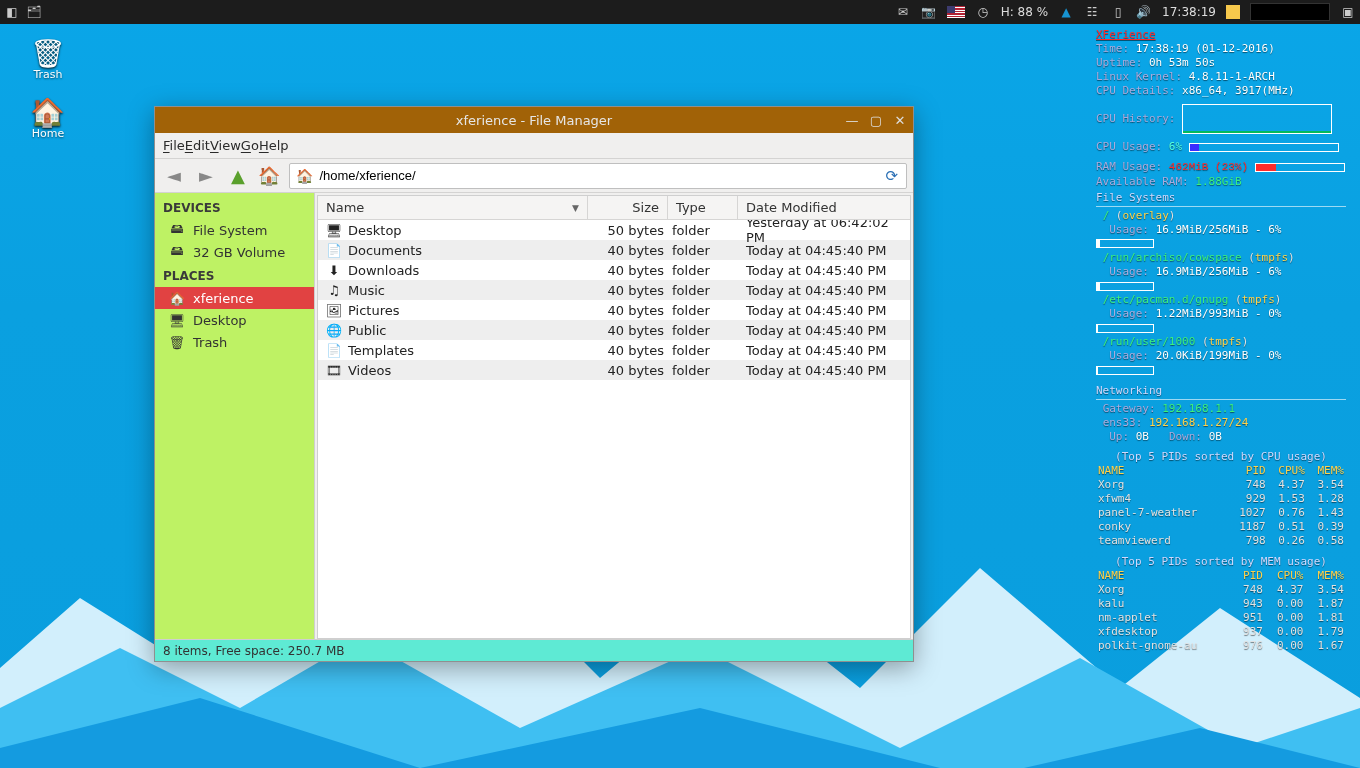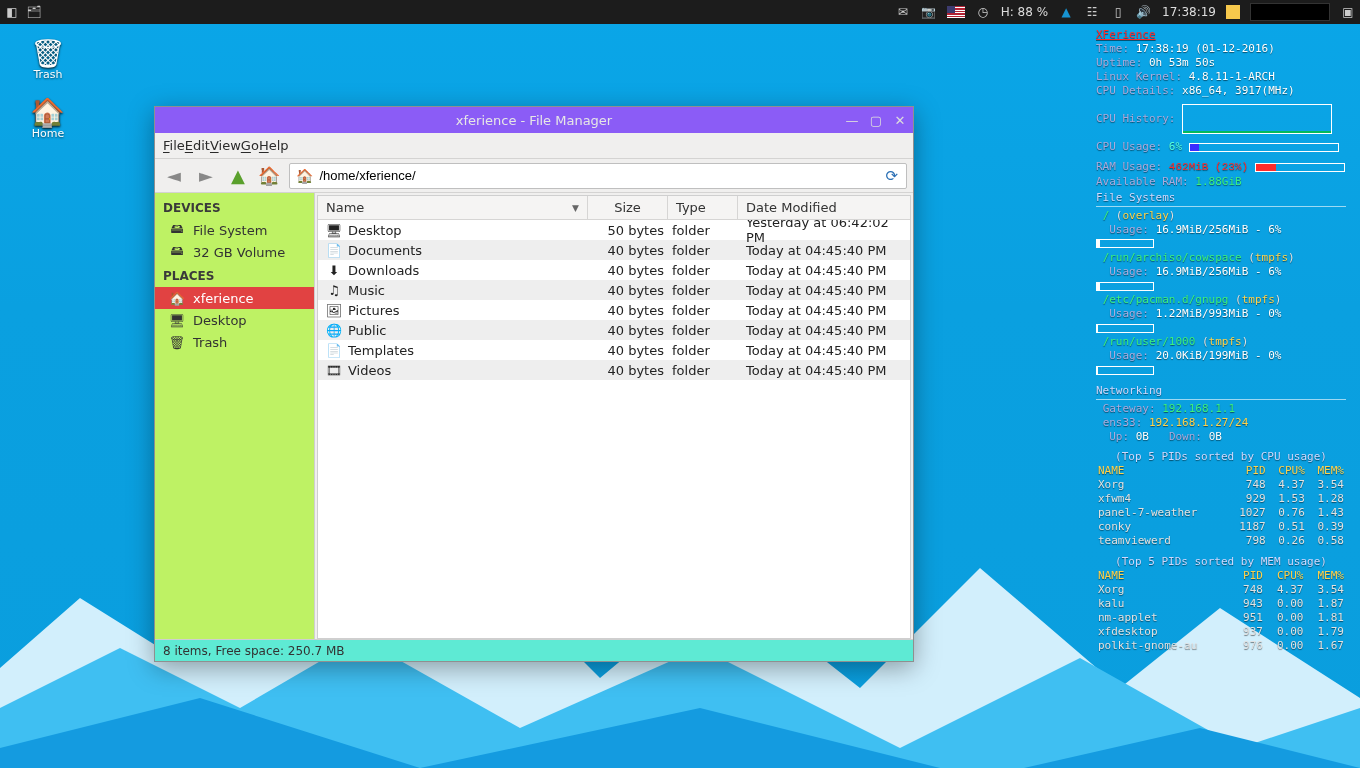--- a/index.html
+++ b/index.html
@@ -15,21 +15,21 @@
   .panel-graph { width: 80px; height: 18px; background: #000; border: 1px solid #333; }
   .flag { width: 18px; height: 12px; background: linear-gradient(to bottom,#b22234 7%,#fff 7% 14%,#b22234 14% 21%,#fff 21% 28%,#b22234 28% 35%,#fff 35% 42%,#b22234 42% 49%,#fff 49% 56%,#b22234 56% 63%,#fff 63% 70%,#b22234 70% 77%,#fff 77% 84%,#b22234 84% 91%,#fff 91%); position: relative; }
   .flag::before { content:""; position:absolute; top:0; left:0; width:8px; height:7px; background:#3c3b6e; }
 
   .desktop-icons { position: absolute; top: 40px; left: 22px; display: flex; flex-direction: column; gap: 18px; }
   .desktop-icon { display: flex; flex-direction: column; align-items: center; width: 52px; color: #fff; font-size: 11px; text-shadow: 0 1px 2px rgba(0,0,0,0.6); }
   .desktop-icon .glyph { font-size: 28px; line-height: 1; filter: drop-shadow(0 1px 1px rgba(0,0,0,0.4)); }
 
   
   .window { position: absolute; left: 154px; top: 106px; width: 760px; height: 556px; background: #f0efee; border: 1px solid #8f8f8f; box-shadow: 0 6px 24px rgba(0,0,0,0.35); display: flex; flex-direction: column; }
-  .titlebar { height: 26px; background: #8b5cf6; color: #e6e6e6; display: flex; align-items: center; justify-content: center; position: relative; font-size: 13px; }
+  .titlebar { height: 26px; background: #a16207; color: #e6e6e6; display: flex; align-items: center; justify-content: center; position: relative; font-size: 13px; }
   .title-controls { position: absolute; right: 4px; top: 0; bottom: 0; display: flex; align-items: center; gap: 6px; }
   .title-btn { width: 18px; height: 18px; display: flex; align-items: center; justify-content: center; color: #ddd; font-size: 13px; }
 
   .menubar { height: 26px; display: flex; align-items: center; padding: 0 8px; border-bottom: 1px solid #d4d3d2; }
   .menubar span { font-size: 13px; color: #2a2a2a; }
   .menubar span u { text-decoration: underline; text-underline-offset: 2px; }
 
   .toolbar { height: 34px; display: flex; align-items: center; gap: 6px; padding: 0 6px; border-bottom: 1px solid #d4d3d2; }
   .nav-btn { width: 26px; height: 26px; display: flex; align-items: center; justify-content: center; font-size: 18px; color: #888; }
   .nav-btn.up { color: #5aa02c; }
@@ -44,21 +44,21 @@
   .side-header { font-weight: bold; padding: 6px 8px 4px; color: #3a3a3a; font-size: 12px; }
   .side-item { display: flex; align-items: center; gap: 8px; padding: 3px 8px 3px 14px; font-size: 13px; color: #333; }
   .side-item.sel { background: #e14242; color: #fff; }
   .side-item .si-icon { width: 16px; height: 16px; display: inline-flex; align-items: center; justify-content: center; font-size: 13px; }
 
   .file-area { flex: 1; background: #fff; border: 1px solid #cfcfcf; margin: 2px 2px 0 2px; display: flex; flex-direction: column; min-width: 0; }
   .cols-header { display: flex; height: 24px; background: #f5f4f3; border-bottom: 1px solid #d6d5d4; font-size: 13px; color: #333; }
   .col { display: flex; align-items: center; padding: 0 8px; border-right: 1px solid #d6d5d4; }
   .col:last-child { border-right: none; }
   .c-name { width: 270px; }
-  .c-size { width: 80px; justify-content: center; text-align: right; }
+  .c-size { width: 80px; justify-content: flex-end; text-align: right; }
   .c-type { width: 70px; }
   .c-date { flex: 1; }
   .sort-ind { margin-left: auto; font-size: 9px; color: #666; }
 
   .file-rows { flex: 1; overflow: auto; }
   .file-row { display: flex; height: 20px; align-items: center; font-size: 13px; color: #222; }
   .file-row:nth-child(even) { background: #eeeeee; }
   .fr-name { width: 270px; padding: 0 8px; display: flex; align-items: center; gap: 6px; }
   .fr-icon { width: 16px; height: 16px; display: inline-flex; align-items: center; justify-content: center; font-size: 13px; }
   .fr-size { width: 80px; text-align: right; padding-right: 4px; }

